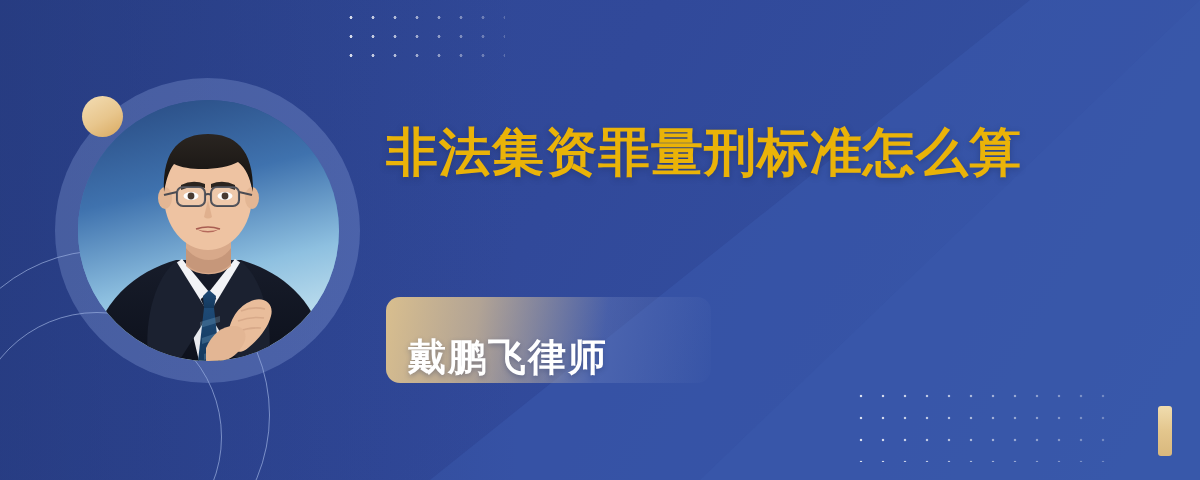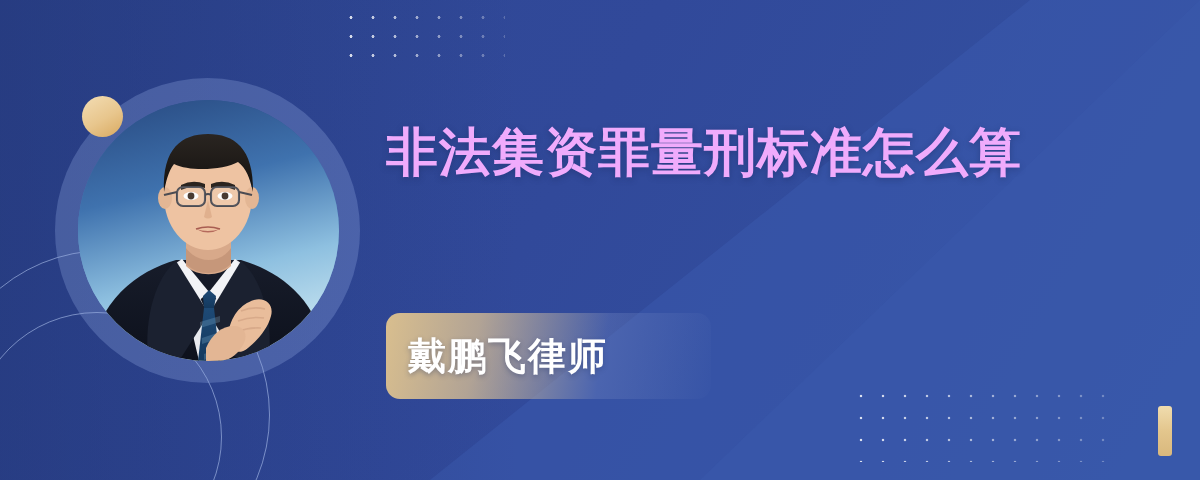--- a/index.html
+++ b/index.html
@@ -94,38 +94,38 @@
     overflow:hidden; z-index:3;
     background:linear-gradient(180deg,#2a4f8c 0%,#4a7fba 45%,#8fc2e0 80%,#b9dcec 100%);
   }
   .portrait svg { display:block; width:261px; height:261px; }
 
   
   .content {
     position:absolute; left:386px; top:120px; width:700px;
   }
   .headline {
-    color:#f0abfc;
+    color:#eab308;
     font-size:52px;
     line-height:64px;
     font-weight:700;
     letter-spacing:1px;
     text-shadow:0 2px 6px rgba(20,35,80,.35);
     width:680px;
   }
   .name-badge {
     position:absolute; left:386px; top:297px;
     width:325px; height:86px;
     border-radius:14px;
     background:linear-gradient(100deg,
         rgba(226,197,142,.95) 0%,
         rgba(214,189,148,.78) 28%,
         rgba(120,139,196,.32) 66%,
         rgba(80,108,180,.05) 100%);
-    display:flex; align-items:center;margin-top:16px;
+    display:flex; align-items:flex-end;
   }
   .name-badge .name {
     color:#ffffff;
     font-size:38px;
     font-weight:700;
     letter-spacing:2px;
     padding-left:22px;
     text-shadow:0 2px 5px rgba(30,45,95,.35);
     white-space:nowrap;
   }

